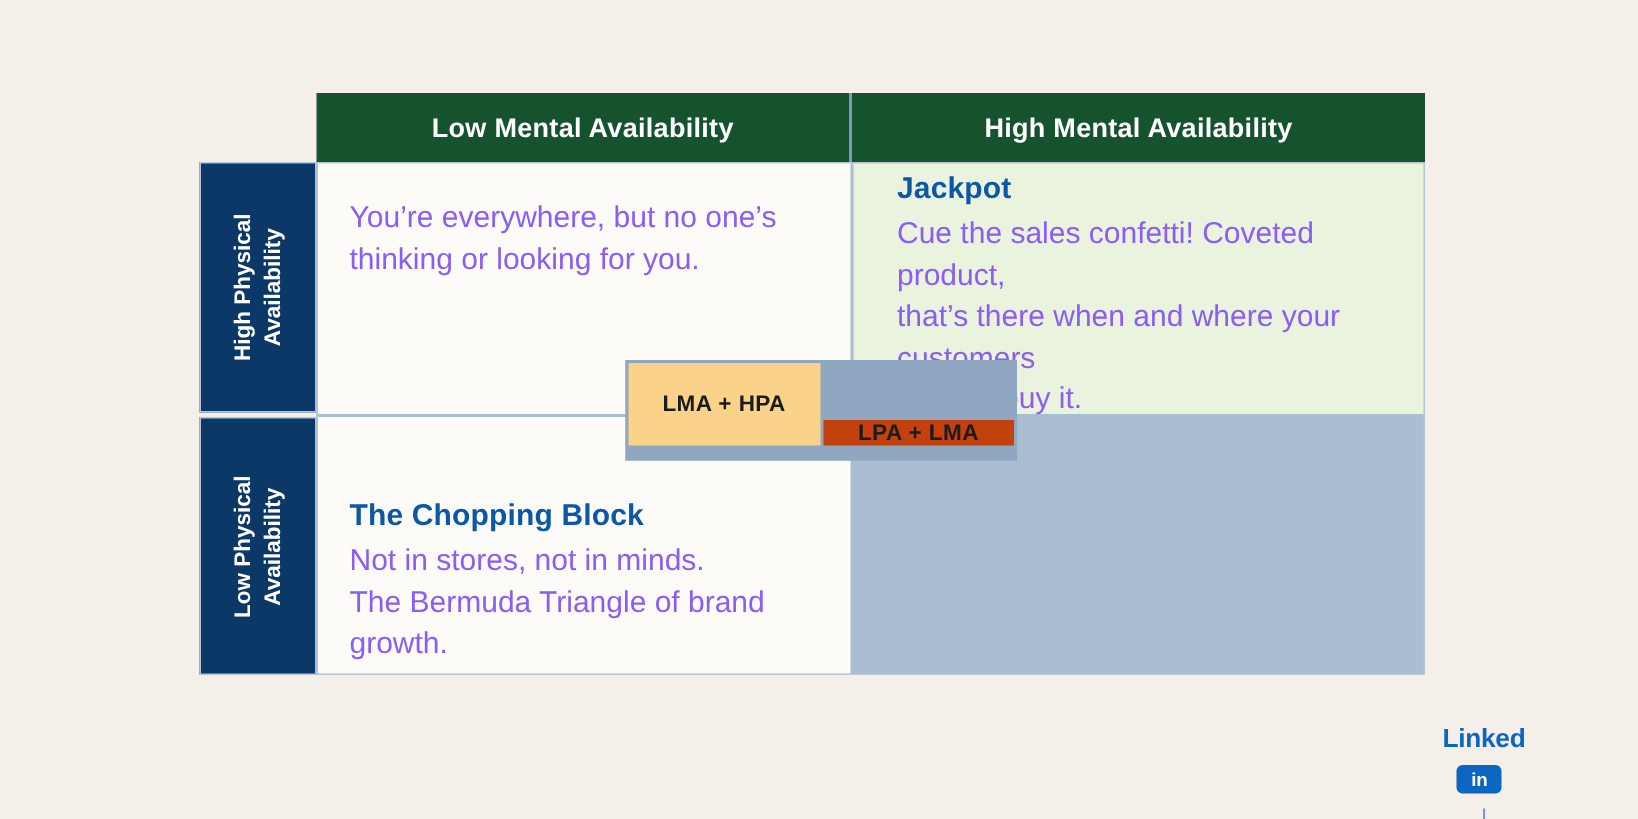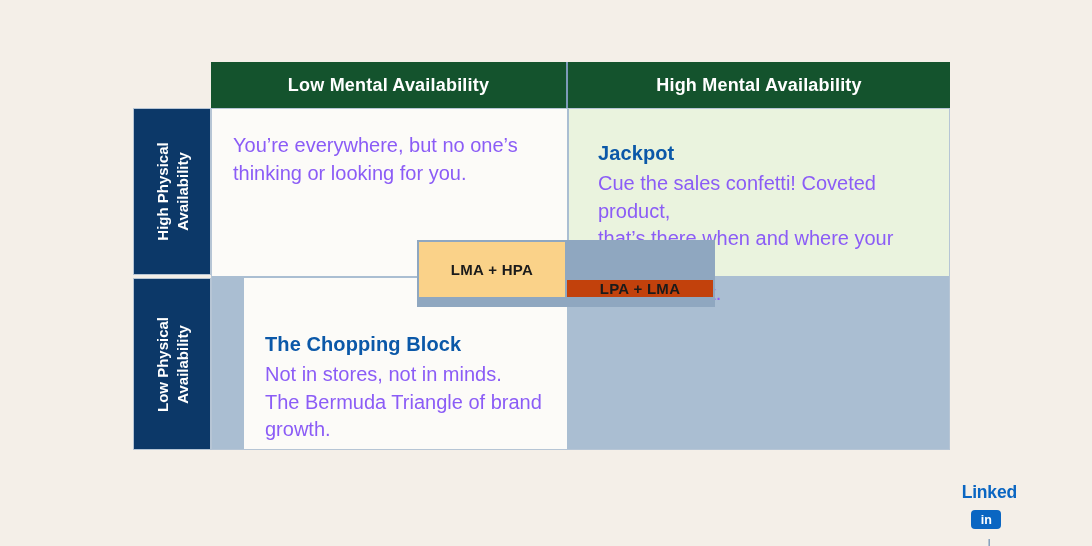--- a/index.html
+++ b/index.html
@@ -91,29 +91,29 @@
     letter-spacing: 0.1px;
     margin: 0 0 5px 0;
   }
   .quadrant .q-body {
     color: #8b5cf6;
     font-size: 20px;
     line-height: 1.38;
     white-space: pre-line;
   }
   .q-tl { padding: 23px 20px 0 21px; }
-  .q-tr { padding: 33px 20px 0 29px; }
+  .q-tr { padding: 6px 20px 0 29px; }
   .q-bl { padding: 55px 20px 0 21px; }
   .q-br { padding: 52px 20px 0 29px; }
 
   
   .overlay {
     position: absolute;
     left: 417px; top: 240px;
-    width: 298px; height: 67px;
+    width: 261px; height: 67px;
     display: grid;
     grid-template-columns: 1fr 1fr;
     grid-template-rows: 1fr 1fr;
     gap: 2px;
     background: #8fa7c0;
     border: 2px solid #8fa7c0;
     box-sizing: border-box;
   }
   .ov-cell {
     display: flex;
@@ -190,21 +190,21 @@
     <div class="quadrant q-tl" style="background-color: rgb(252, 251, 248);">
       <div class="q-body">You’re everywhere, but no one’s
 thinking or looking for you.</div>
     </div>
     <div class="quadrant q-tr" style="background-color: rgb(234, 243, 222);">
       <div class="q-title">Jackpot</div>
       <div class="q-body">Cue the sales confetti! Coveted product,
 that’s there when and where your customers
 want to buy it.</div>
     </div>
-    <div class="quadrant q-bl" style="background-color: rgb(252, 251, 248); margin-left: 32px;">
+    <div class="quadrant q-bl" style="background-color: rgb(252, 251, 248);">
       <div class="q-title">The Chopping Block</div>
       <div class="q-body">Not in stores, not in minds.
 The Bermuda Triangle of brand growth.</div>
     </div>
   </div>
 
   <div class="overlay">
     <div class="ov-cell" style="background-color: rgb(250, 210, 137);">LMA + HPA</div>
     <div class="ov-cell" style="background-color: #c2410c; margin-top: 38px;">LPA + LMA</div>
   </div>

